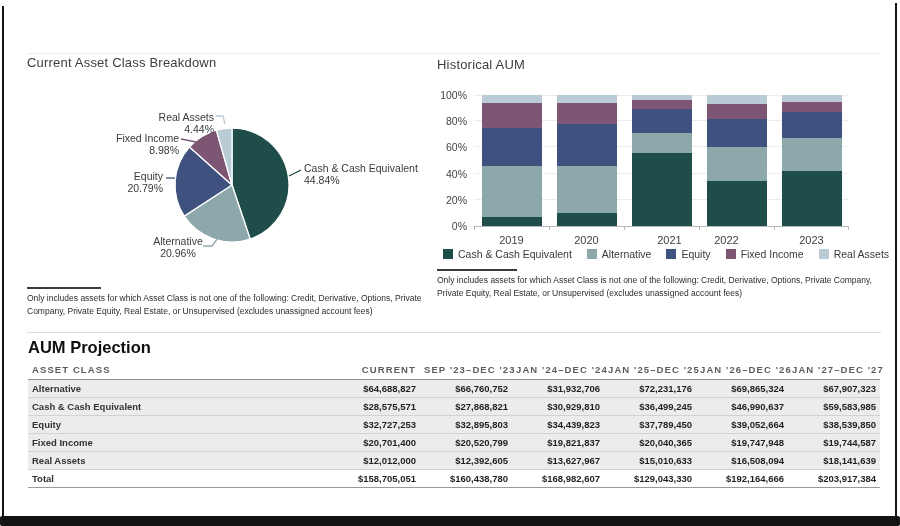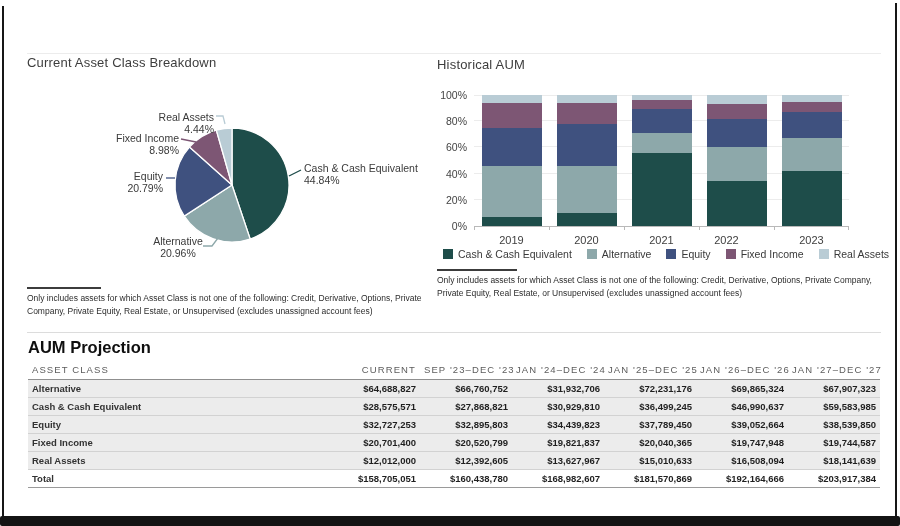--- a/index.html
+++ b/index.html
@@ -44,21 +44,21 @@
   .x-tick{position:absolute;top:131px;width:1px;height:4px;background:#b9b9b9;}
   .x-label{position:absolute;top:146px;text-align:center;font-size:11px;color:#3e3e3e;}
   #bar-legend{position:absolute;left:6px;top:160px;width:444px;display:flex;flex-direction:row;align-items:center;gap:15px;}
   .legend-item{display:flex;align-items:center;gap:5px;white-space:nowrap;}
   .legend-swatch{width:10px;height:10px;display:inline-block;}
   .legend-text{font-size:10.5px;color:#3a3a3a;}
 
   
   #aum-table{position:absolute;left:28px;top:361px;width:852px;border-collapse:collapse;table-layout:fixed;font-size:9.5px;}
   #aum-table th{
-    font-weight:400;color:#5c5c5c;letter-spacing:1.1px;text-align:right;
+    font-weight:700;color:#5c5c5c;letter-spacing:1.1px;text-align:right;
     padding:3px 4px 4px 4px;border-bottom:1px solid #8f8f8f;font-size:9.5px;white-space:nowrap;margin-top:32px;
   }
   #aum-table th.col-label{text-align:left;}
   #aum-table td{
     padding:3px 4px;text-align:right;font-weight:bold;color:#1f1f1f;white-space:nowrap;
   }
   #aum-table td.row-label{text-align:left;color:#333;}
   #aum-table tr.data-row{background:#ececec;border-bottom:1px solid #d2d2d2;}
   #aum-table tr.total-row{background:#ffffff;border-top:1px solid #9a9a9a;border-bottom:1px solid #9a9a9a;}
 </style>
@@ -191,21 +191,21 @@
         </span>
       </div>
   <div class="y-label" style="left: 0px; top: 132px;">0%</div>
       <div class="y-label" style="left: 0px; top: 105.8px;">20%</div>
       <div class="y-label" style="left: 0px; top: 79.6px;">40%</div>
       <div class="y-label" style="left: 0px; top: 53.4px;">60%</div>
       <div class="y-label" style="left: 0px; top: 27.2px;">80%</div>
       <div class="y-label" style="left: 0px; top: 1px;">100%</div>
       <div class="x-label" style="left: 37px; width: 75px;">2019</div>
       <div class="x-label" style="left: 112px; width: 75px;">2020</div>
-      <div class="x-label" style="left: 187px; width: 75px;">2021</div>
+      <div class="x-label" style="left: 195px; width: 75px;">2021</div>
       <div class="x-label" style="left: 252px; width: 75px;">2022</div>
       <div class="x-label" style="left: 337px; width: 75px;">2023</div>
     </div>
 
   <div class="foot-rule" id="rule-left"></div>
   <div class="footnote" id="footnote-left">Only includes assets for which Asset Class is not one of the following: Credit, Derivative, Options, Private Company, Private Equity, Real Estate, or Unsupervised (excludes unassigned account fees)</div>
   <div class="foot-rule" id="rule-right"></div>
   <div class="footnote" id="footnote-right">Only includes assets for which Asset Class is not one of the following: Credit, Derivative, Options, Private Company, Private Equity, Real Estate, or Unsupervised (excludes unassigned account fees)</div>
 
   <div class="mid-divider"></div>
@@ -276,19 +276,19 @@
           <td>$13,627,967</td>
           <td>$15,010,633</td>
           <td>$16,508,094</td>
           <td>$18,141,639</td>
         </tr>
         <tr class="total-row">
           <td class="row-label">Total</td>
           <td>$158,705,051</td>
           <td>$160,438,780</td>
           <td>$168,982,607</td>
-          <td>$181,570,869</td>
+          <td>$129,043,330</td>
           <td>$192,164,666</td>
           <td>$203,917,384</td>
         </tr>
       </tbody>
   </table>
 </div>
 
 </body></html>

